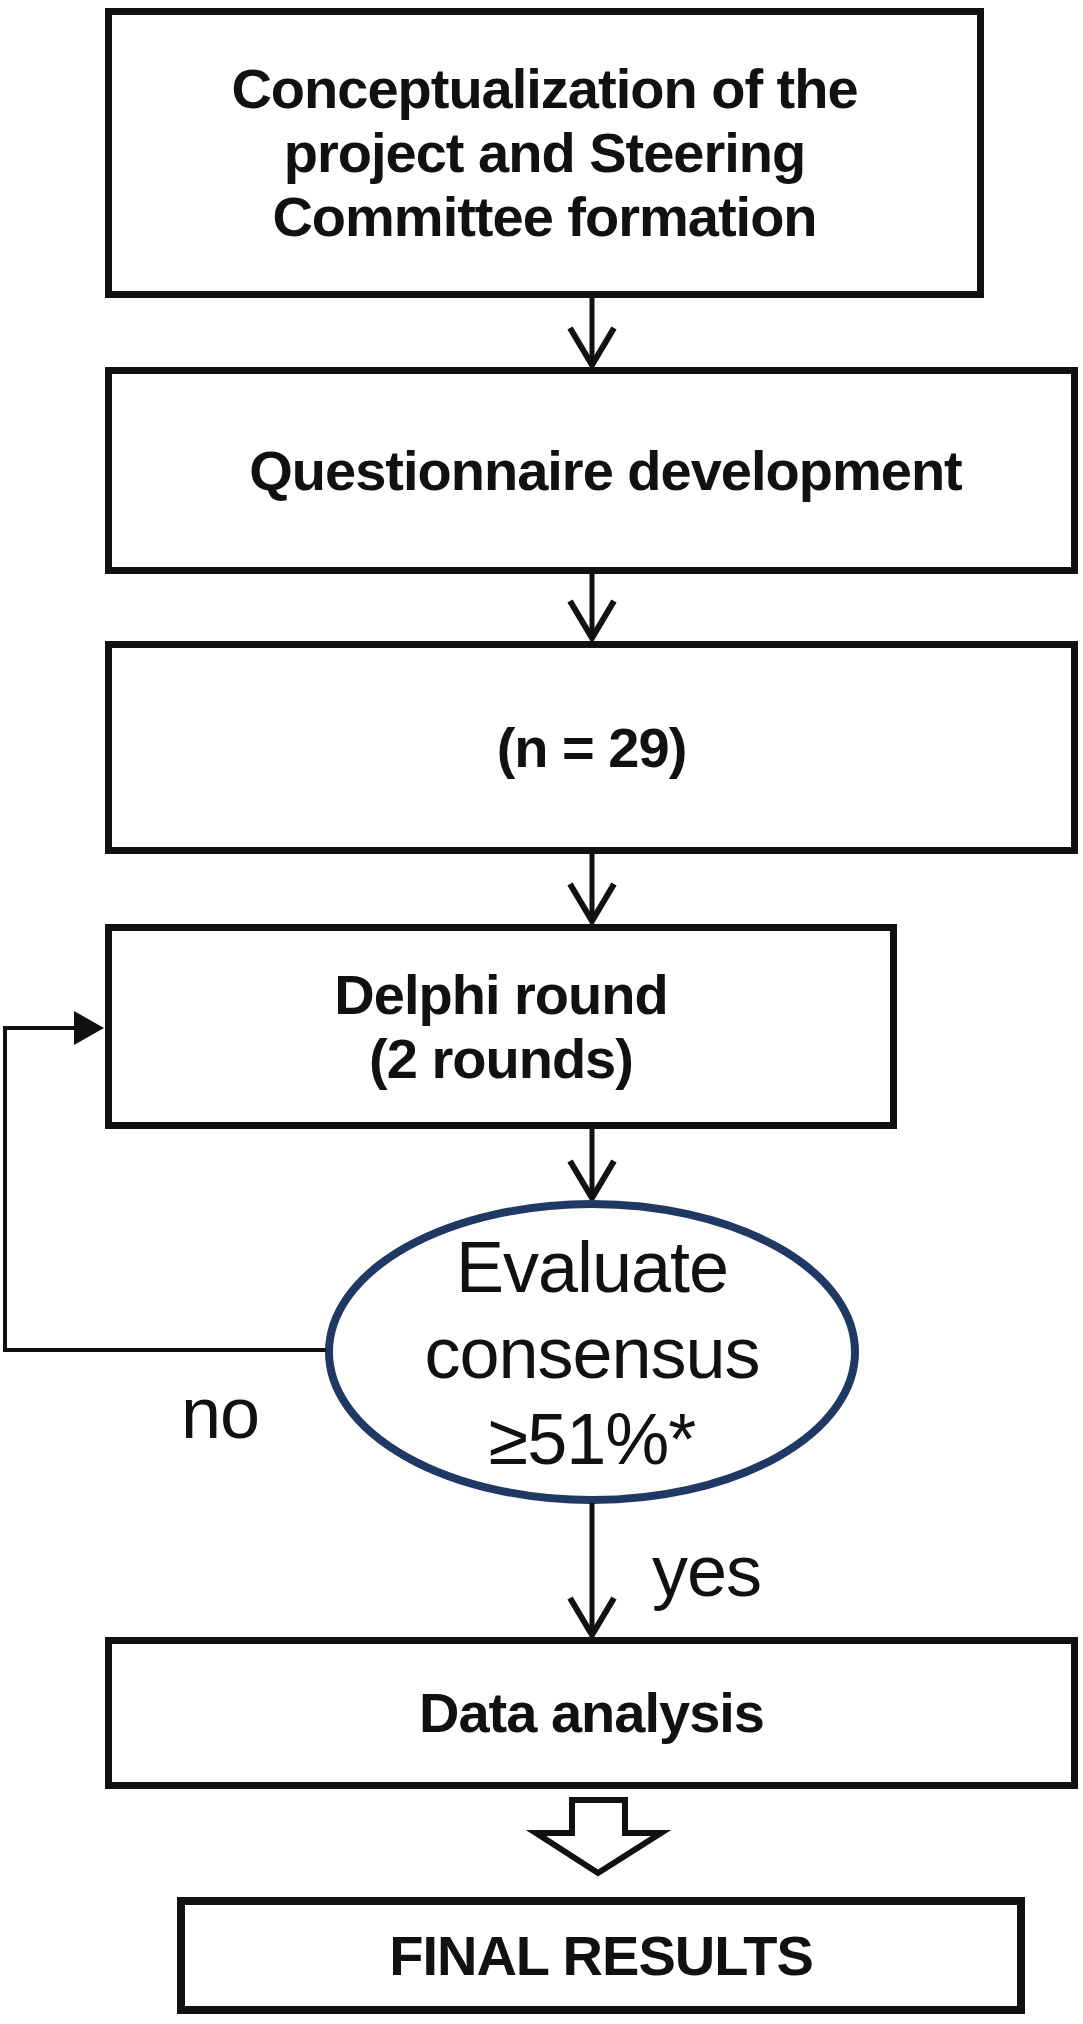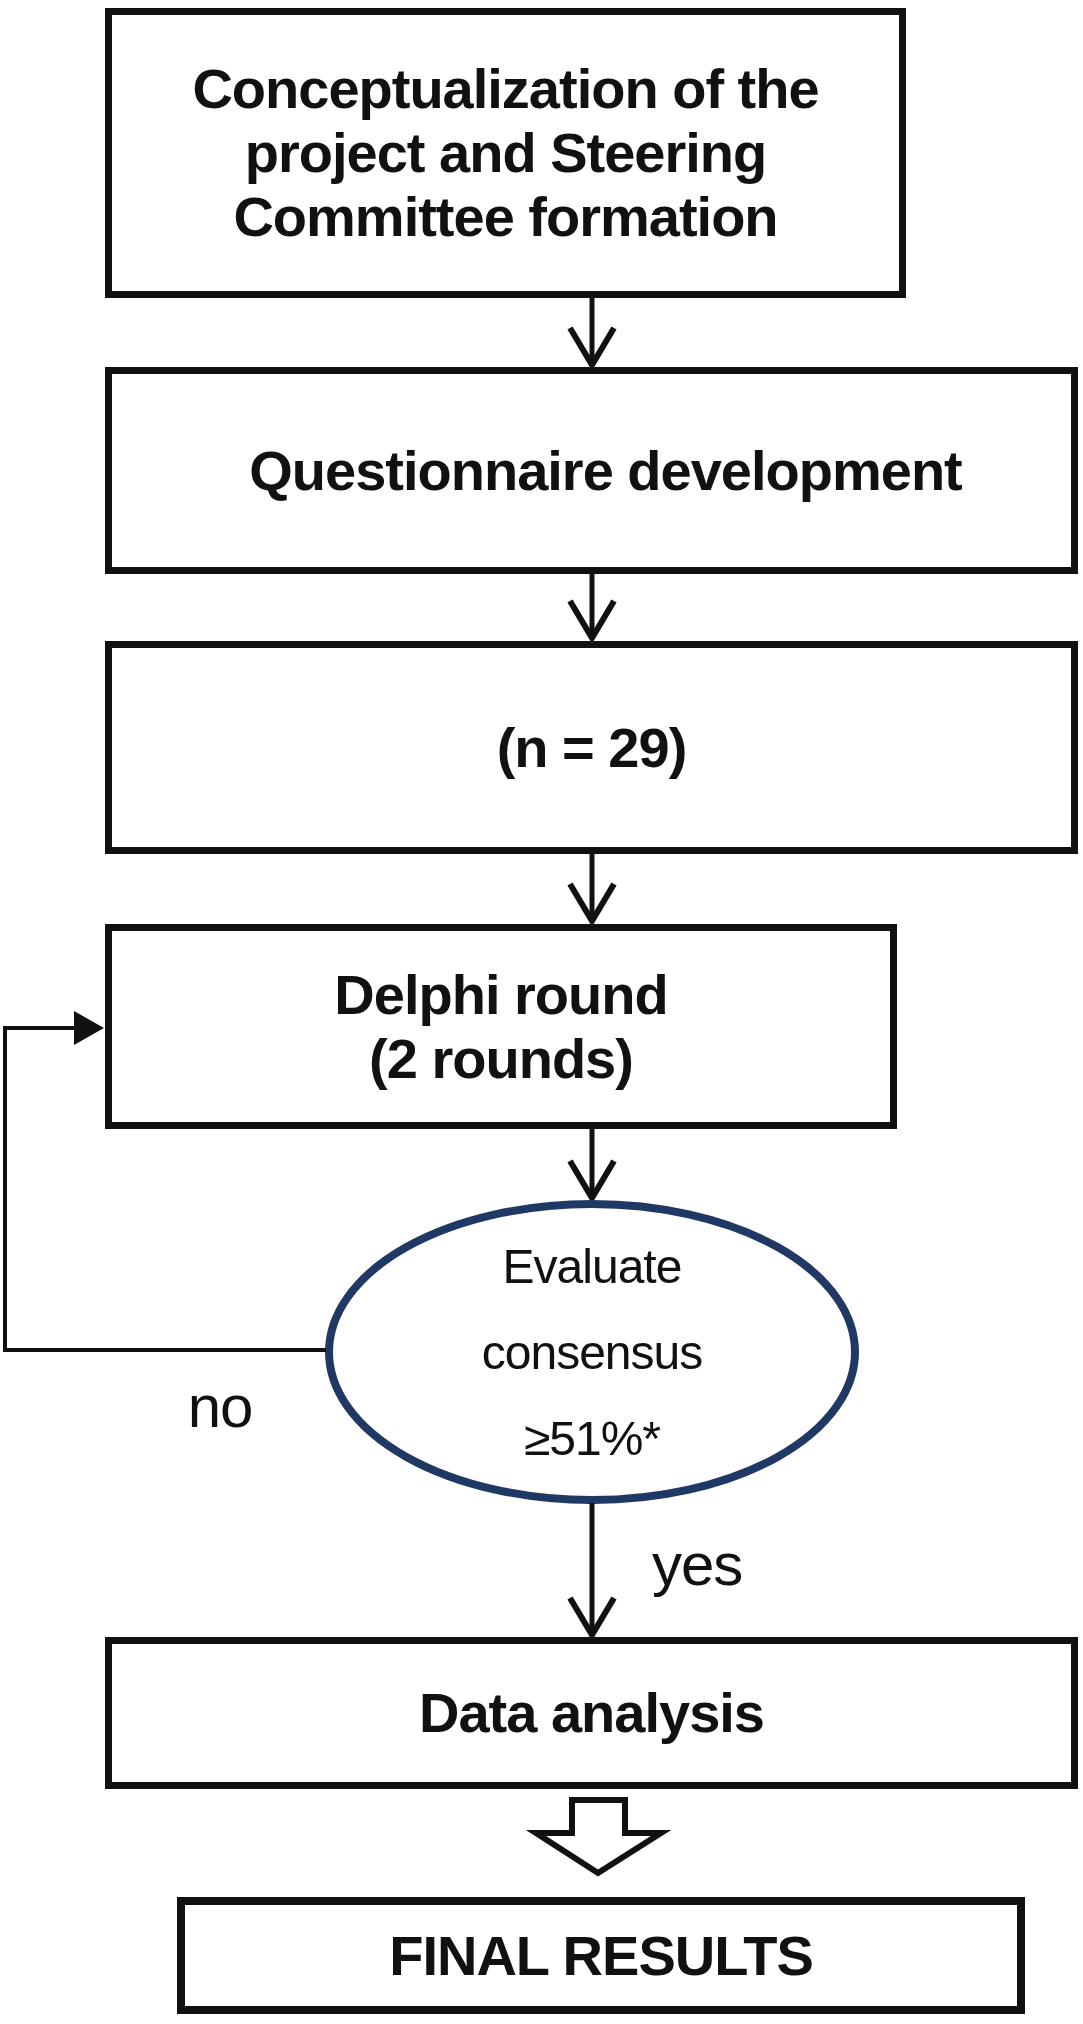--- a/index.html
+++ b/index.html
@@ -39,35 +39,35 @@
   .bold{font-weight:bold;}
   .decision-text{
     position:absolute;
     left:330px;top:1215px;width:524px;height:275px;
     display:flex;flex-direction:column;align-items:center;justify-content:center;
     text-align:center;
     z-index:3;
     background:transparent;
   }
   .decision-text .line{
-    font-size:48px;
+    font-size:72px;
     line-height:86px;
     letter-spacing:-1px;
     white-space:nowrap;
   }
   .edge-label{
     position:absolute;
-    font-size:60px;
+    font-size:72px;
     letter-spacing:-1px;
     z-index:3;
     white-space:nowrap;
   }
   #label-no{left:150px;top:1372px;width:140px;text-align:center;}
   #label-yes{left:652px;top:1530px;width:120px;text-align:left;}
-  #box-step1{left:105px;top:8px;width:801px;height:290px;}
+  #box-step1{left:105px;top:8px;width:879px;height:290px;}
   #box-step2{left:105px;top:367px;width:973px;height:207px;padding-left:28px;}
   #box-step3{left:105px;top:641px;width:973px;height:213px;}
   #box-step4{left:105px;top:924px;width:792px;height:205px;}
   #box-step5{left:105px;top:1637px;width:973px;height:152px;}
   #box-step6{left:177px;top:1897px;width:848px;height:117px;border-width:8px;}
 </style>
 </head>
 <body>
 
 <div class="stage">

